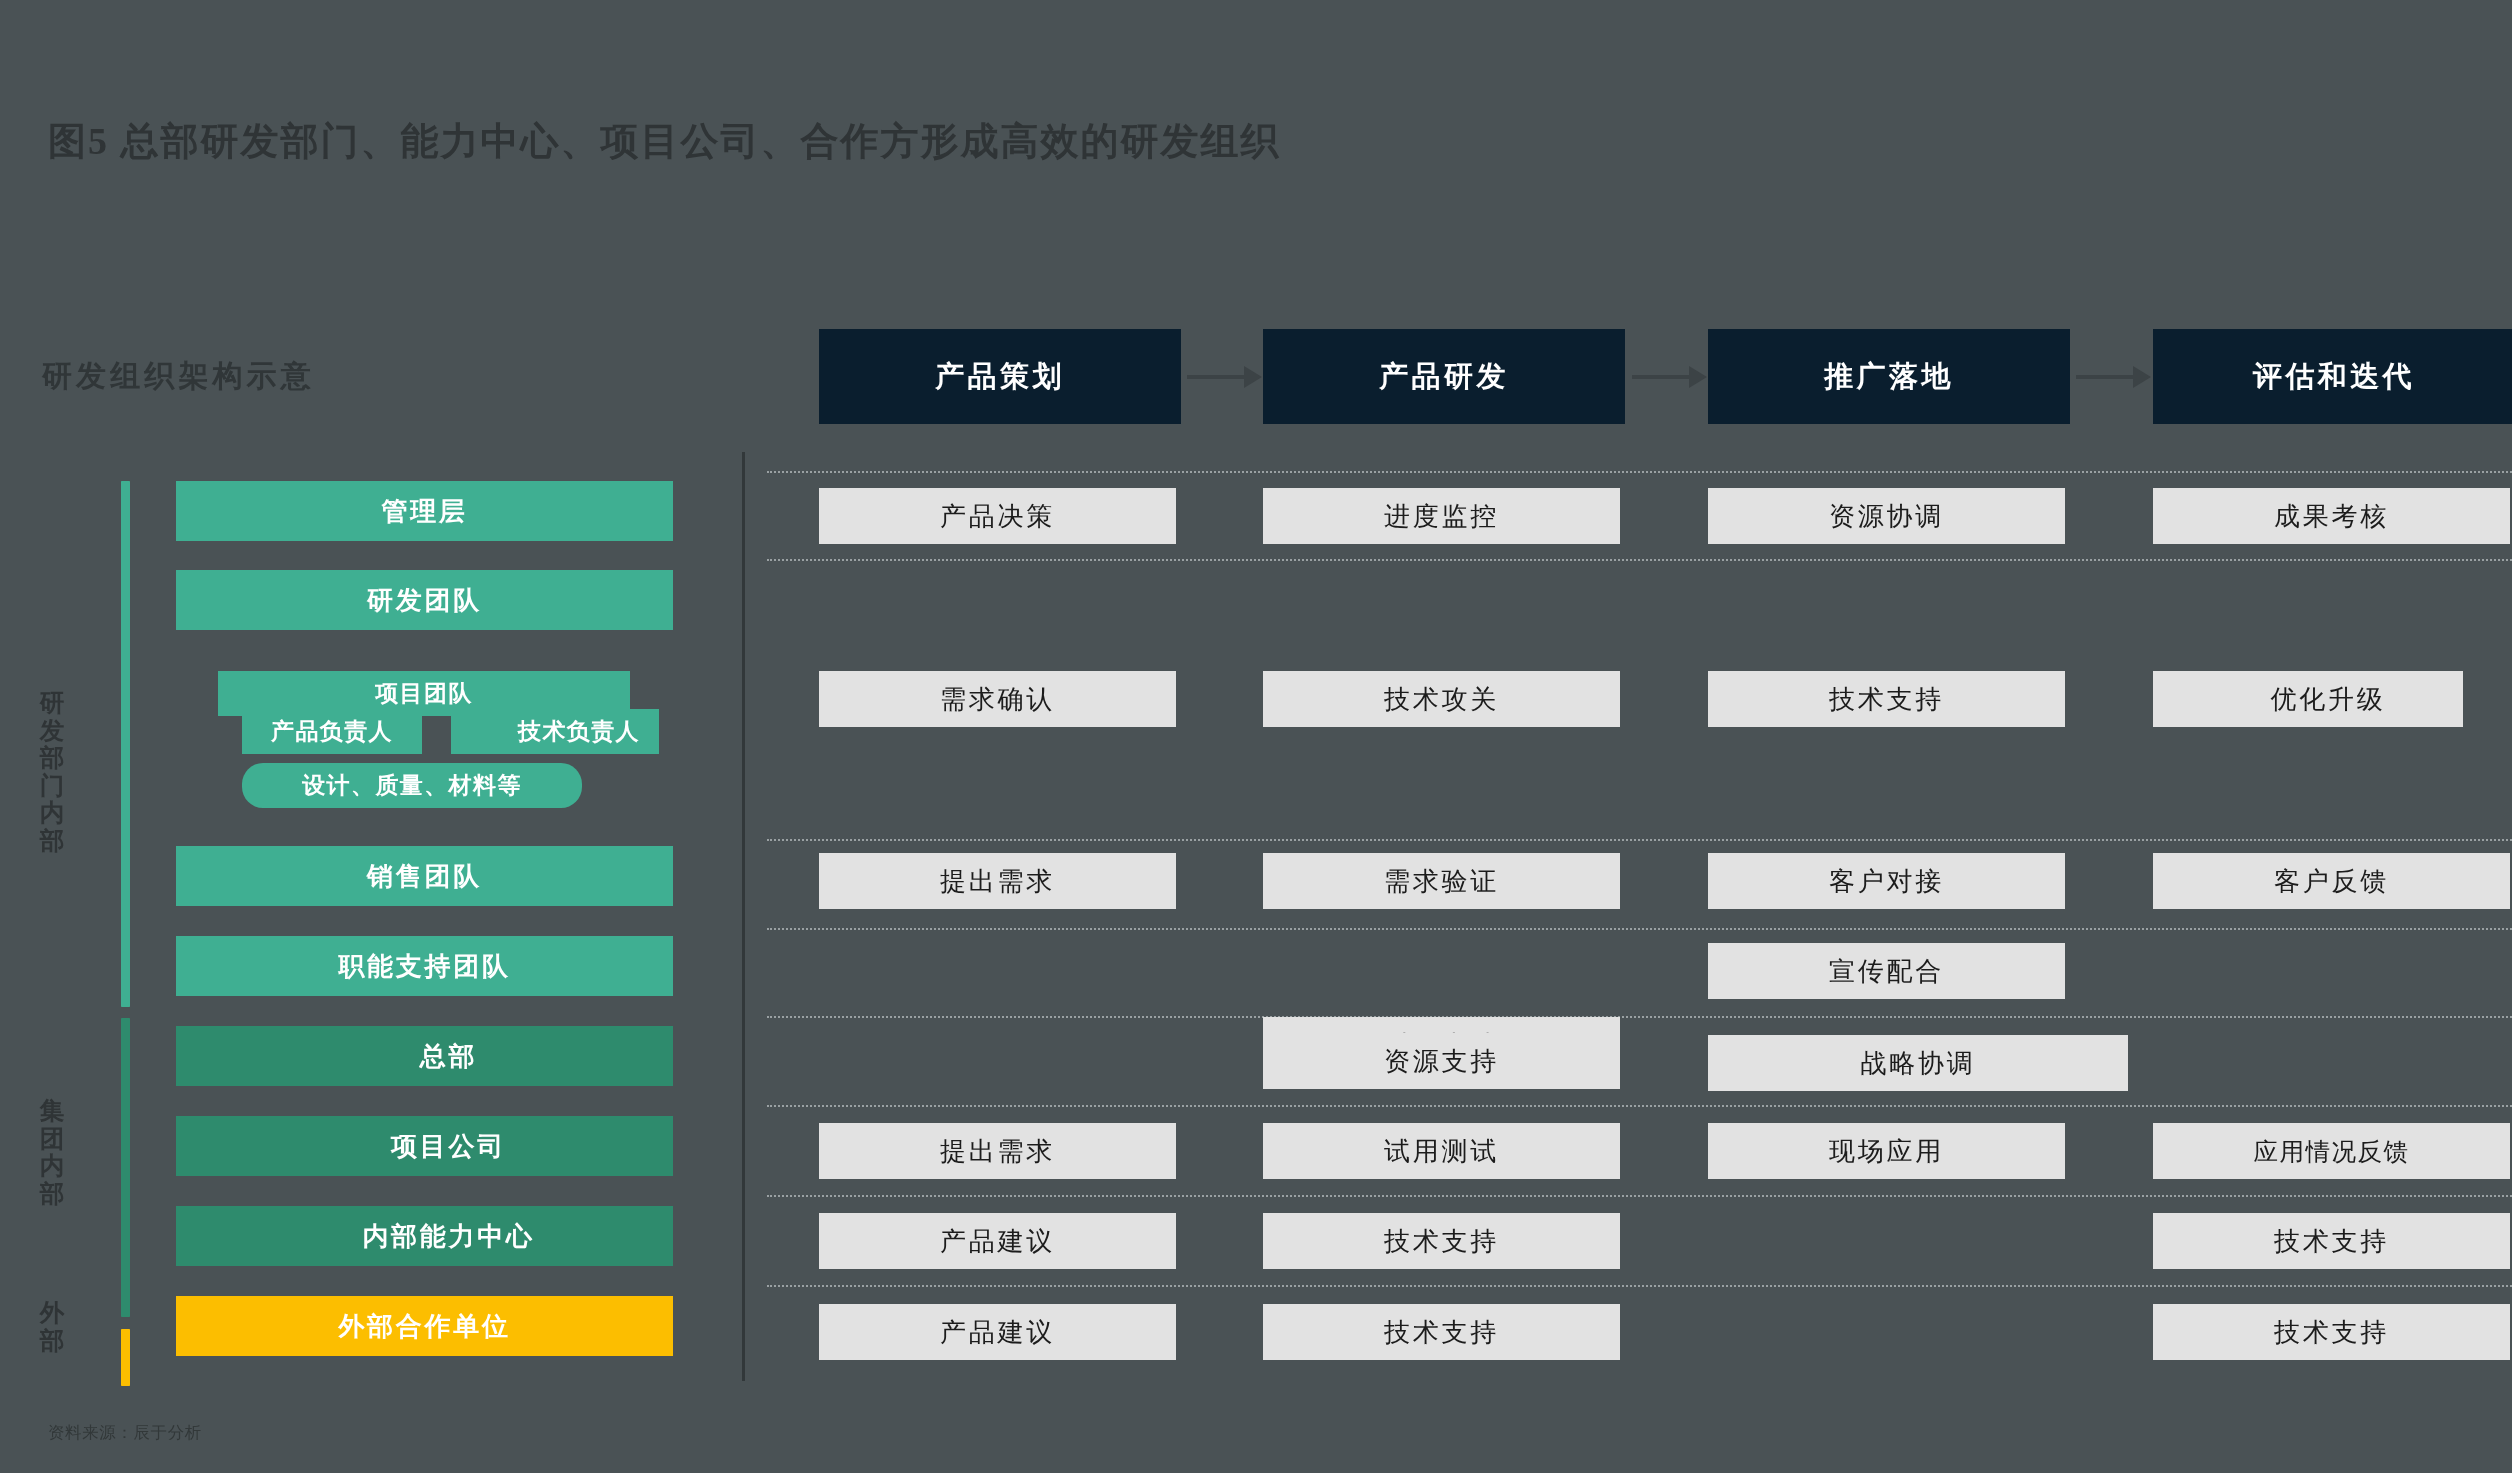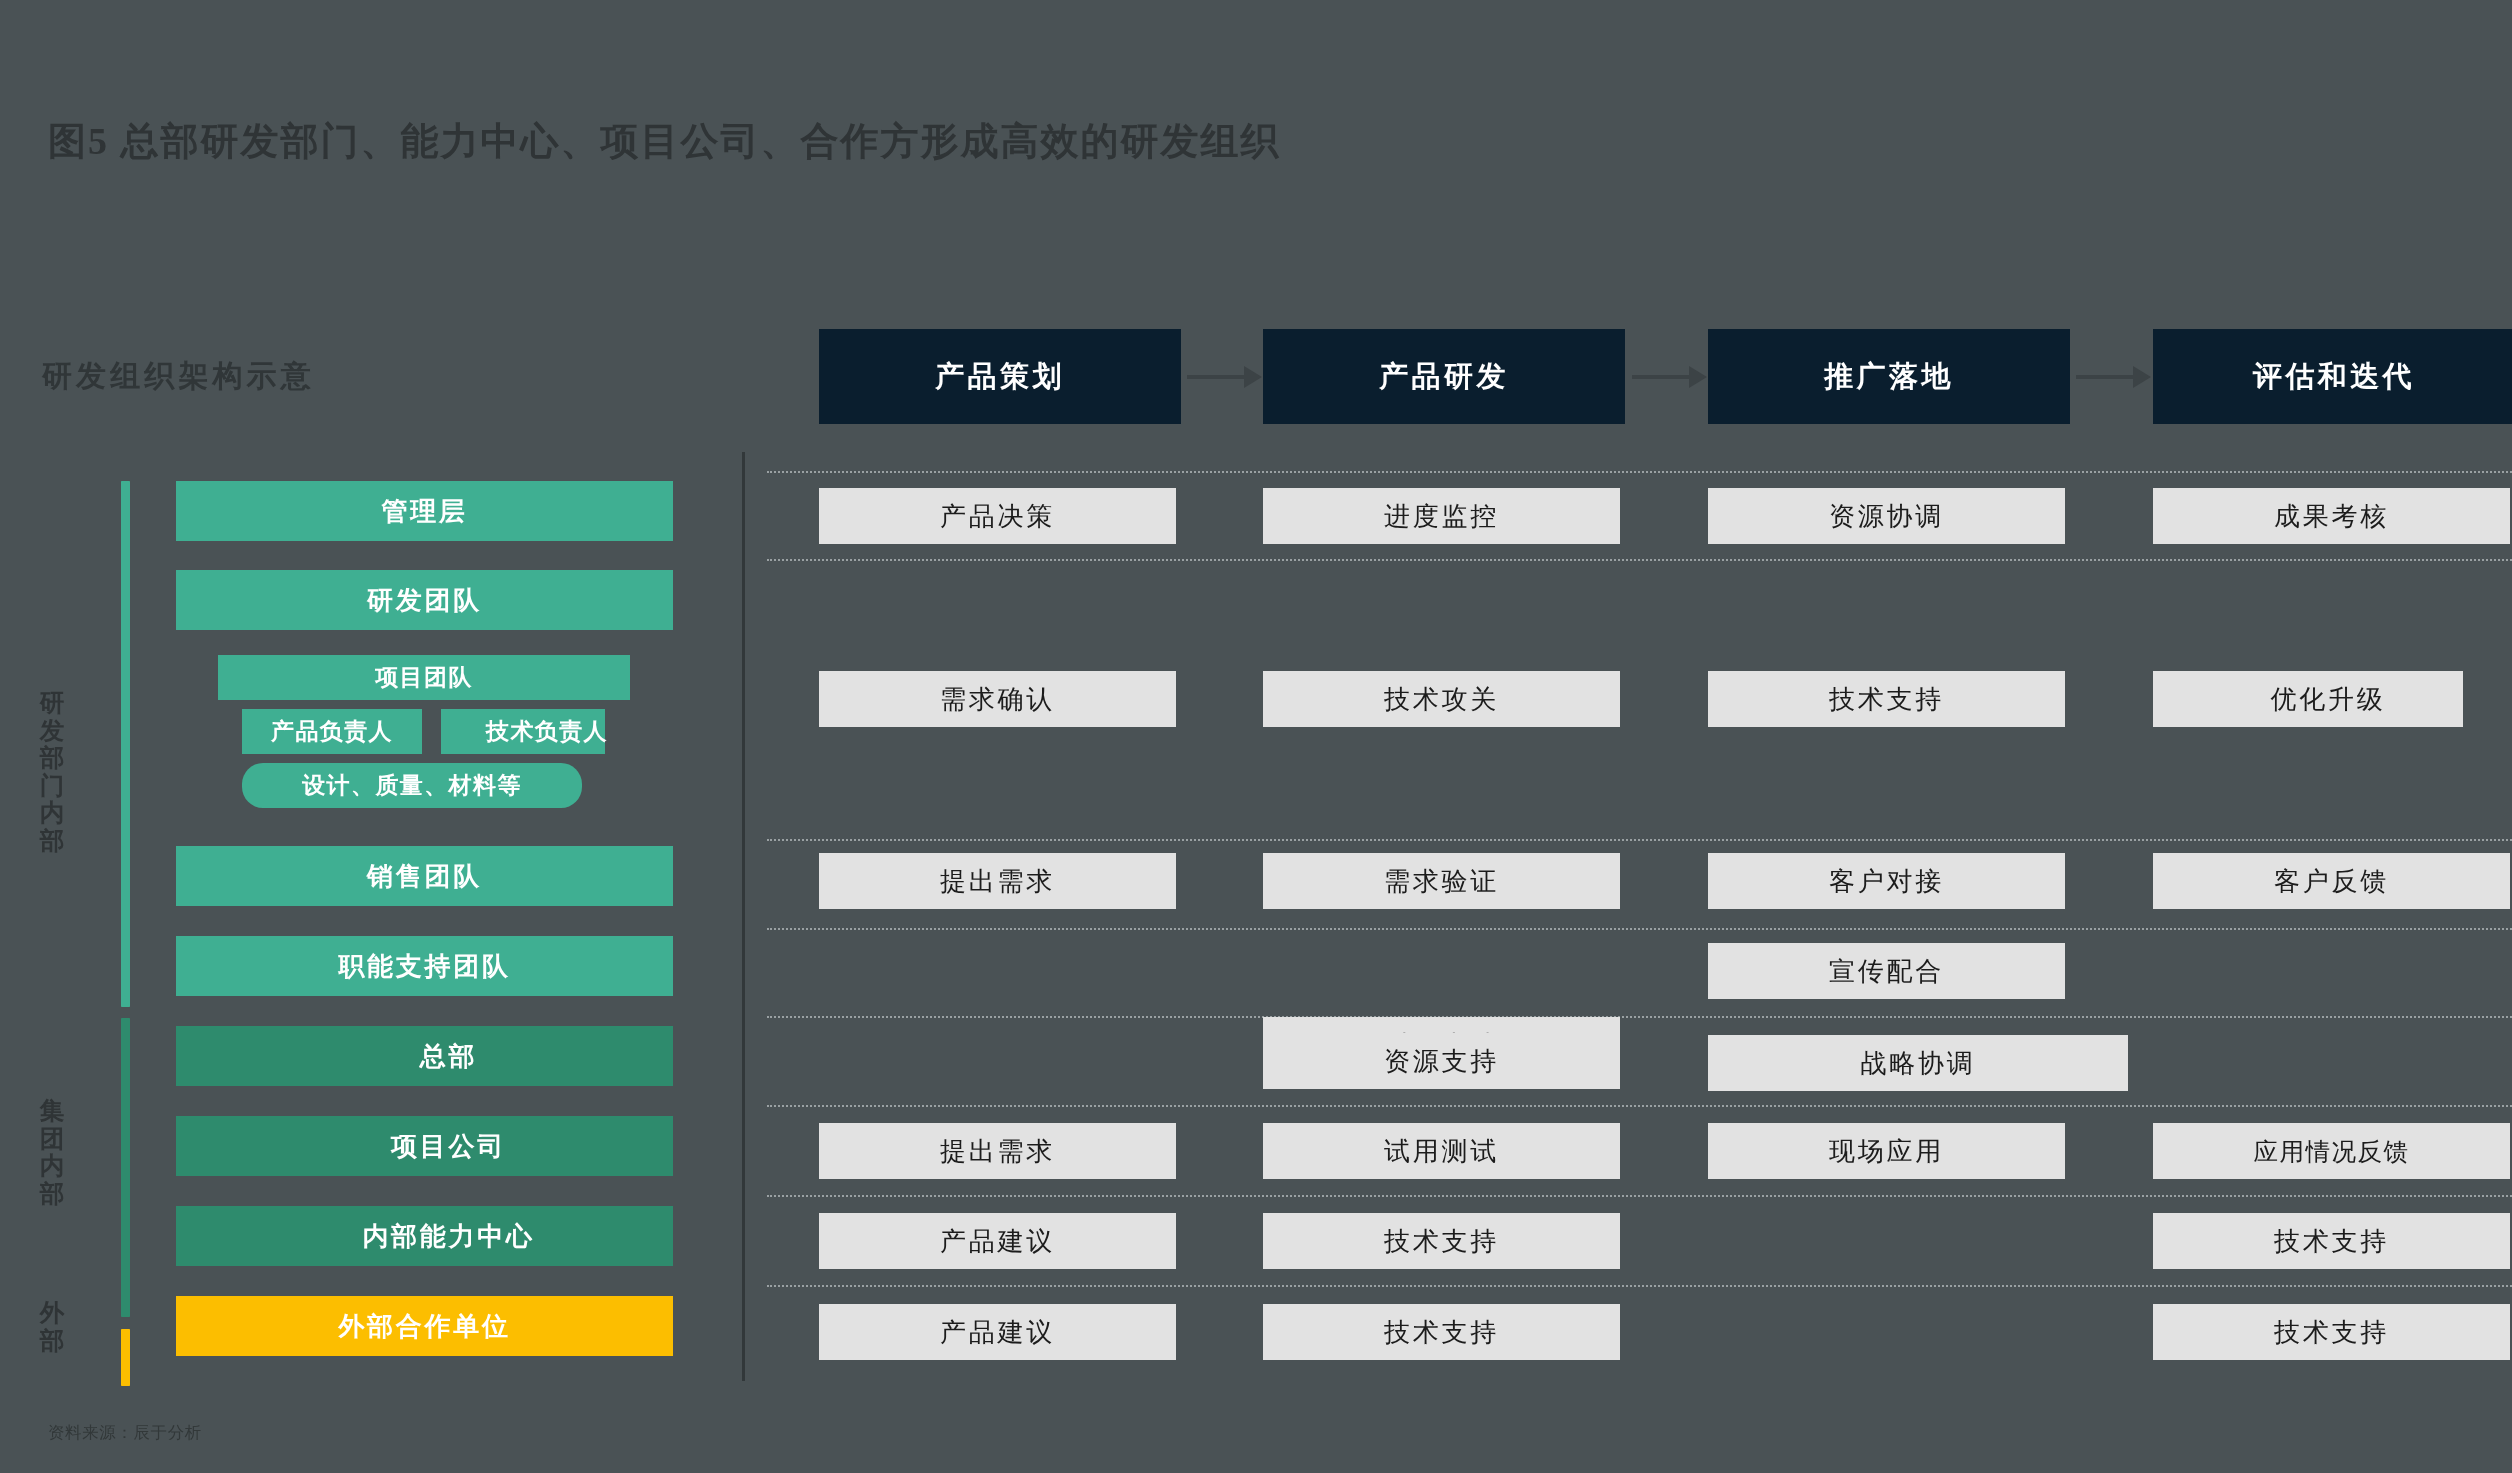--- a/index.html
+++ b/index.html
@@ -181,23 +181,23 @@
 <div class="group-bar" id="group-bar-0"></div>
 <div class="group-bar" id="group-bar-1"></div>
 <div class="group-bar" id="group-bar-2"></div>
 
 <div class="group-label" id="group-label-0">研发部门内部</div>
 <div class="group-label" id="group-label-1">集团内部</div>
 <div class="group-label" id="group-label-2">外部</div>
 
 <div class="org-box teal-light" style="left:176px; top:481px;  width:497px; height:60px;">管理层</div>
 <div class="org-box teal-light" style="left:176px; top:570px;  width:497px; height:60px;">研发团队</div>
-<div class="org-box teal-light small" style="left:218px; top:655px; width:412px; height:45px;">项目团队</div>
+<div class="org-box teal-light small" style="left:218px; top:671px; width:412px; height:45px;">项目团队</div>
 <div class="org-box teal-light small" style="left:242px; top:709px; width:180px; height:45px;">产品负责人</div>
-<div class="org-box teal-light small" style="left:441px; top:709px; width:164px; height:45px;padding-left:48px;">技术负责人</div>
+<div class="org-box teal-light small" style="left:451px; top:709px; width:208px; height:45px;padding-left:48px;">技术负责人</div>
 <div class="org-box teal-light small" style="left:242px; top:763px; width:340px; height:45px;border-radius:21px;">设计、质量、材料等</div>
 <div class="org-box teal-light" style="left:176px; top:846px; width:497px; height:60px;">销售团队</div>
 <div class="org-box teal-light" style="left:176px; top:936px; width:497px; height:60px;">职能支持团队</div>
 <div class="org-box teal-dark" style="left:176px; top:1026px; width:497px; height:60px;">总部</div>
 <div class="org-box teal-dark" style="left:176px; top:1116px; width:497px; height:60px;">项目公司</div>
 <div class="org-box teal-dark" style="left:176px; top:1206px; width:497px; height:60px;">内部能力中心</div>
 <div class="org-box amber" style="left:176px; top:1296px; width:497px; height:60px;">外部合作单位</div>
 
 <div class="panel-divider"></div>
 

